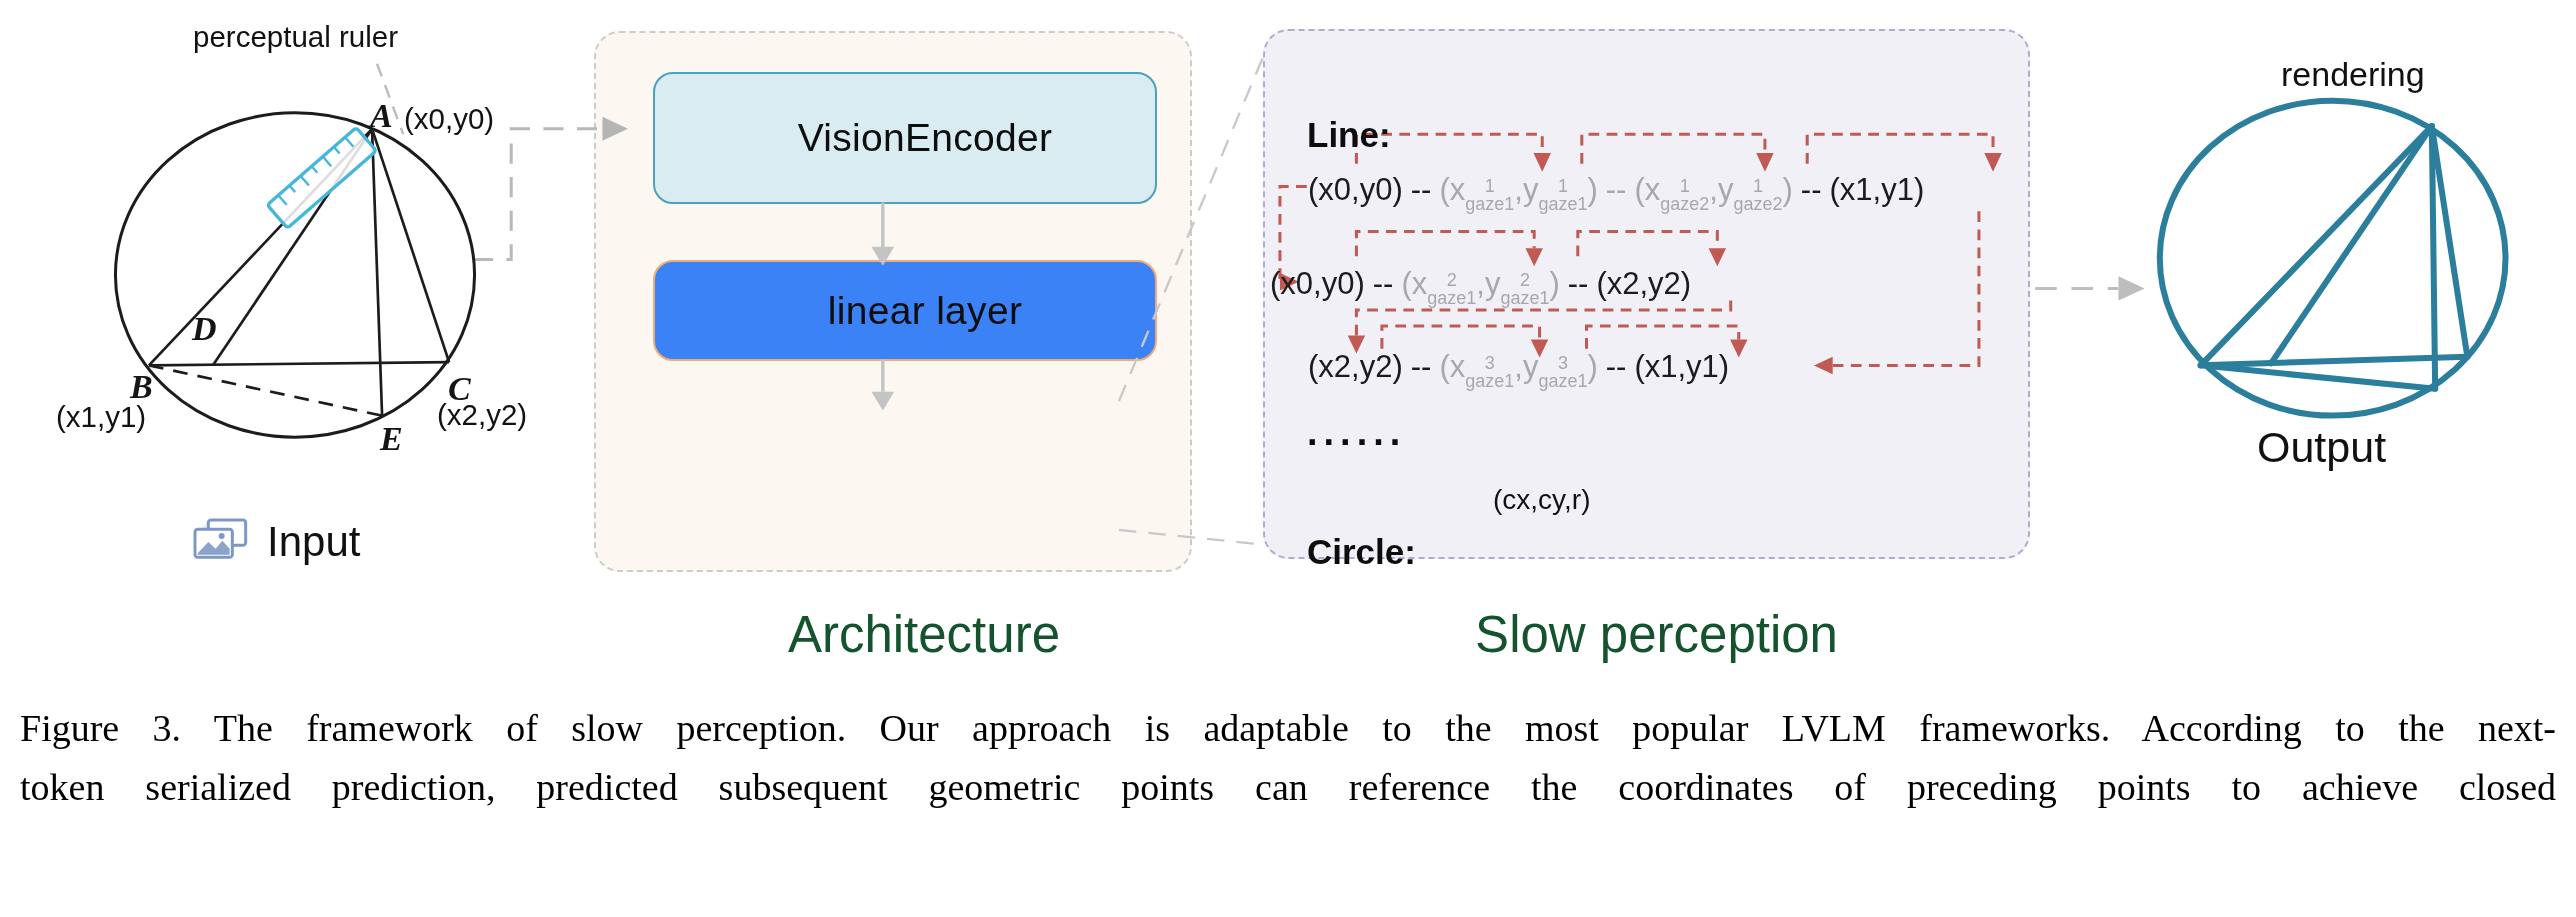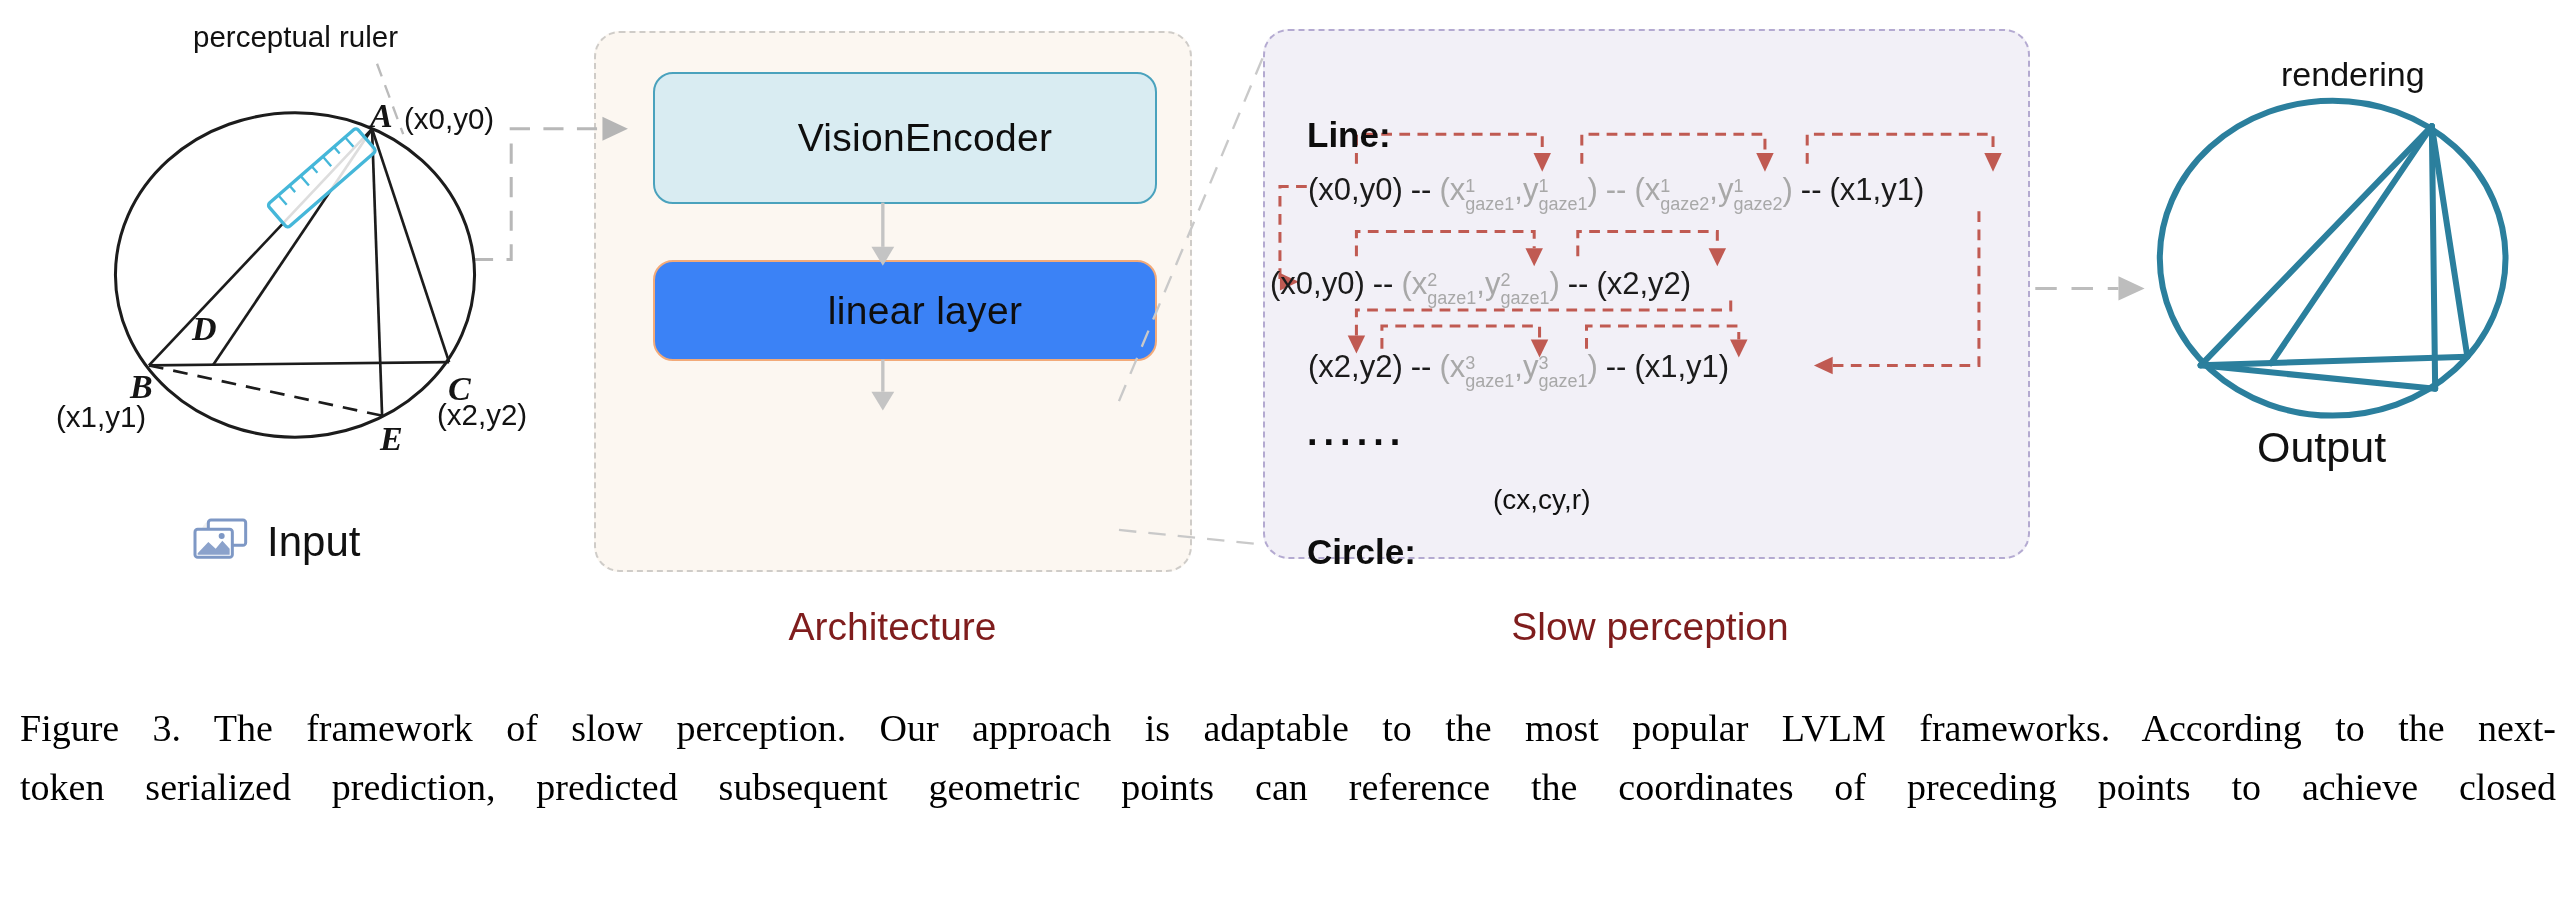--- a/index.html
+++ b/index.html
@@ -14,23 +14,23 @@
   .panel-arch{position:absolute;left:594px;top:31px;width:594px;height:537px;background:#fcf7f1;
               border:2px dashed #cfccc8;border-radius:25.5px;}
   .panel-slow{position:absolute;left:1263px;top:29px;width:763px;height:526px;background:#f2f0f7;
               border:2.7px dashed #b4aad1;border-radius:25.5px;}
   
   .box{position:absolute;display:flex;align-items:center;justify-content:center;border-radius:20px;
        font-size:39px;color:#0e0e0e;letter-spacing:0.3px;padding-left:40px;}
   .box-ve{left:653px;top:72px;width:460px;height:128px;background:#d9ecf2;border:2.7px solid #4aa2bd;}
   .box-ll{left:653px;top:260px;width:460px;height:97px;background:#3b82f6;border:2.7px solid #f2aa79;}
   .box-td{left:653px;top:407px;width:460px;height:123px;background:#fdf3cd;border:2.7px solid #f6b80c;}
-  .section-title{position:absolute;font-size:39px;color:#7f1d1d;text-align:center;}
-  
-  .seqrow{position:absolute;font-size:31px;color:#1b1b1b;white-space:nowrap;}
+  .section-title{position:absolute;font-size:51px;color:#14532d;text-align:right;}
+  
+  .seqrow{position:absolute;font-size:31px;color:#1b1b1b;white-space:nowrap;text-align:center;}
   .seqrow .gray{color:#a8a8a8;}
   .sep{margin:0 8px;}
   .ss{display:inline-block;line-height:0;vertical-align:-10px;}
   .ss span{display:block;font-size:18px;line-height:18px;}
   .heading{position:absolute;font-weight:bold;font-size:35px;color:#0d0d0d;margin-top:48px;}
   .dots{position:absolute;font-weight:bold;font-size:38px;letter-spacing:6px;color:#0d0d0d;}
   
   .caption{position:absolute;left:20px;top:699px;width:2536px;color:#000;
            font-family:"Liberation Serif",serif;font-size:38px;line-height:59px;}
   .cap-just{text-align:justify;text-align-last:justify;}

